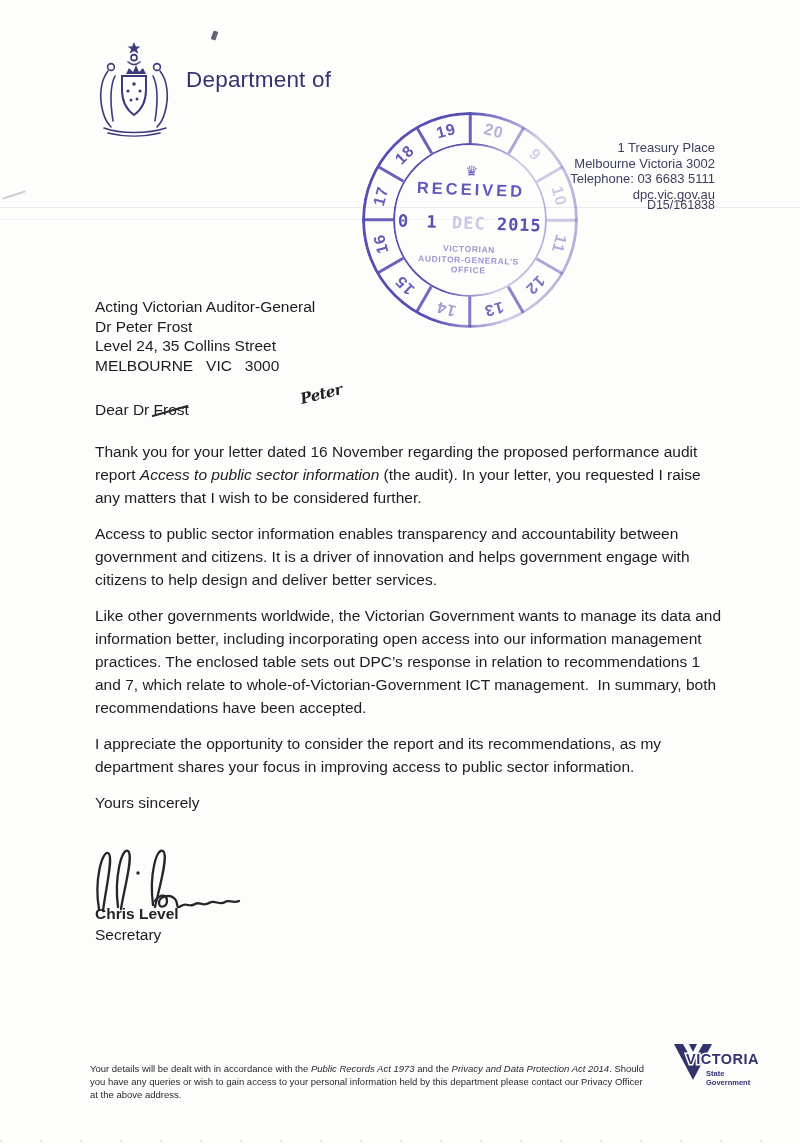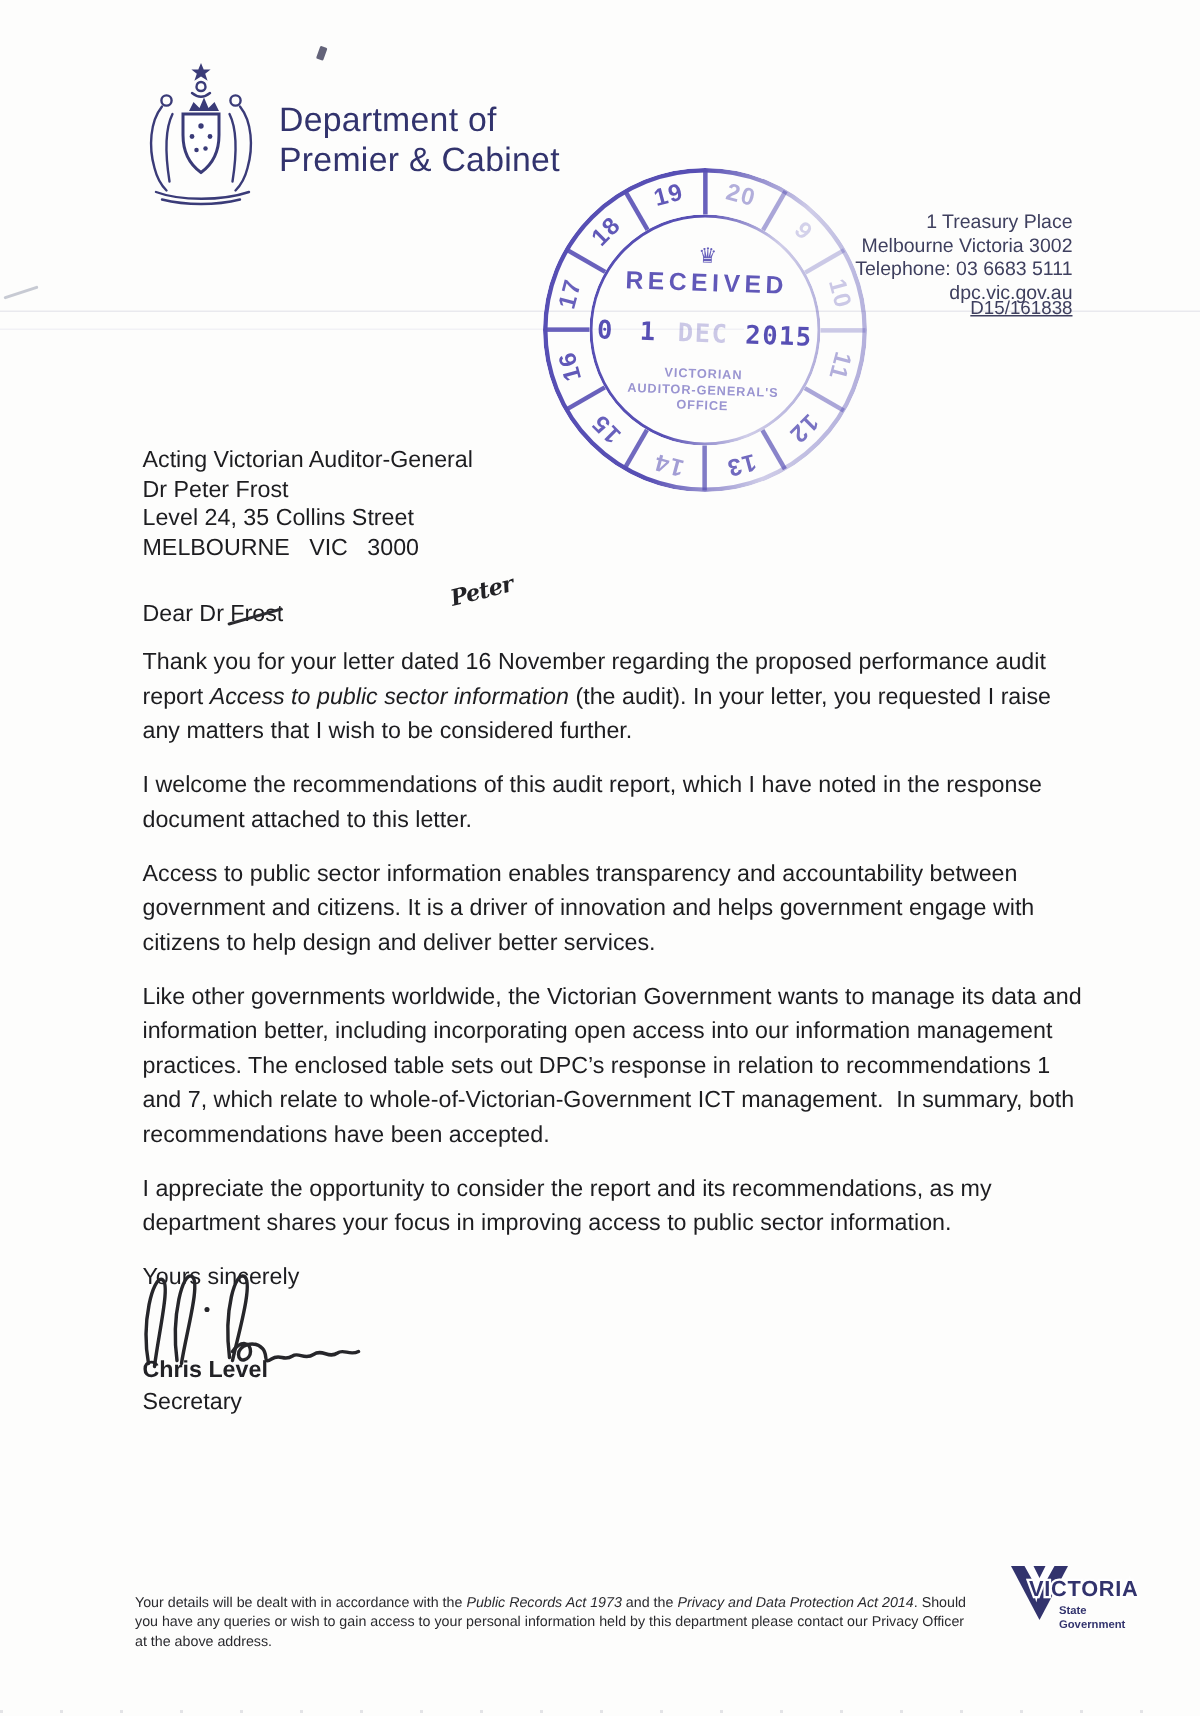--- a/index.html
+++ b/index.html
@@ -15,21 +15,21 @@
   .scanline2 { position:absolute; top:219px; left:0; width:62%; height:1px; background:#f1f1f5; }
   .pencil-mark { position:absolute; top:194px; left:2px; width:24px; height:2px; background:#9aa0b0; opacity:.55; transform:rotate(-18deg); border-radius:2px; }
   .fleck { position:absolute; top:31px; left:212px; width:5px; height:9px; background:#3c3c58; opacity:.8; transform:rotate(20deg); border-radius:1px; }
   .bottom-speckles { position:absolute; bottom:2px; left:0; width:100%; height:2px; opacity:.5;
     background:repeating-linear-gradient(to right, rgba(150,150,165,.5) 0 2px, transparent 2px 40px); }
 
   
   .crest { position:absolute; left:88px; top:36px; }
   .dept-name { position:absolute; left:186px; top:66px; font-size:22.5px; line-height:27px; color:#32336d; letter-spacing:.2px; }
   .lh-address { position:absolute; right:85px; top:140px; text-align:right; font-size:13px; line-height:15.5px; color:#3e3f5e; }
-  .lh-ref { position:absolute; right:85px; top:198px; text-align:right; font-size:12.5px; color:#3e3f5e;text-decoration:underline; }
+  .lh-ref { position:absolute; right:85px; top:198px; text-align:right; font-size:12.5px; color:#3e3f5e; }
 
   
   .stamp { position:absolute; left:362px; top:112px; width:216px; height:216px; color:#4a41ae; opacity:.92; }
   .stamp-circle { position:absolute; border-radius:50%; border:3px solid currentColor;
     -webkit-mask-image:linear-gradient(100deg,#000 42%,rgba(0,0,0,.28) 72%,rgba(0,0,0,.5) 100%);
             mask-image:linear-gradient(100deg,#000 42%,rgba(0,0,0,.28) 72%,rgba(0,0,0,.5) 100%); }
   .stamp-circle.outer { inset:0; }
   .stamp-circle.inner { inset:31px; border-width:2.5px; }
   .ring-num { position:absolute; left:50%; top:50%;
     transform:translate(-50%,-50%) rotate(var(--a)) translateY(-92px);
@@ -46,21 +46,21 @@
   .stamp-office { margin-top:11px; font-size:8.5px; line-height:10.5px; font-weight:700; letter-spacing:.6px; opacity:.6; }
 
   
   .recipient { position:absolute; left:95px; top:297px; font-size:15.5px; line-height:19.5px; }
   .salutation { position:absolute; left:95px; top:401px; font-size:15.5px; }
   .struck { position:relative; display:inline-block; }
   .strike-line { position:absolute; left:-3px; top:52%; width:108%; height:1.7px; background:#2b2b30; transform:rotate(-16deg); border-radius:1px; }
   .handwritten-name { position:absolute; left:205px; top:-16px; font-family:"DejaVu Serif", serif; font-style:italic; font-weight:600;
     font-size:15px; color:#222226; transform:rotate(-14deg); letter-spacing:-.5px; }
 
-  .body-text { position:absolute; left:95px; top:430px; width:634px; font-size:15.5px; line-height:23px; }
+  .body-text { position:absolute; left:95px; top:440px; width:634px; font-size:15.5px; line-height:23px; }
   .body-text p { margin:0 0 13px 0; }
   .italic { font-style:italic; }
   .closing { margin-top:3px; }
 
   .signature-block { position:absolute; left:95px; top:843px; }
   .signature-svg { position:absolute; left:-4px; top:0; }
   .sig-name { position:absolute; left:0; top:62px; font-size:15.5px; font-weight:700; color:#222226; white-space:nowrap; }
   .sig-title { position:absolute; left:0; top:83px; font-size:15.5px; white-space:nowrap; }
 
   
@@ -94,21 +94,20 @@
     <circle cx="52" cy="55" r="1.6" fill="#3a3b78" stroke="none"></circle>
     <circle cx="43" cy="64" r="1.5" fill="#3a3b78" stroke="none"></circle>
     <circle cx="49" cy="63" r="1.5" fill="#3a3b78" stroke="none"></circle>
     <path d="M16,92 C32,98 60,98 78,92"></path>
     <path d="M20,97 C36,101 56,101 72,97"></path>
   </svg>
 </div>
 
 <div class="dept-name">
   <div>Department of</div>
-  <div>Premier &amp; Cabinet</div>
 </div>
 
 <div class="lh-address">
   <div>1 Treasury Place</div>
   <div>Melbourne Victoria 3002</div>
   <div>Telephone: 03 6683 5111</div>
   <div>dpc.vic.gov.au</div>
 </div>
 <div class="lh-ref">D15/161838</div>
 
@@ -165,21 +164,20 @@
   <div>MELBOURNE&nbsp;&nbsp; VIC&nbsp;&nbsp; 3000</div>
 </div>
 
 <div class="salutation">
   <span>Dear Dr </span><span class="struck"><span>Frost</span><span class="strike-line"></span></span>
   <span class="handwritten-name">Peter</span>
 </div>
 
 <div class="body-text">
   <p><span>Thank you for your letter dated 16 November regarding the proposed performance audit report </span><span class="italic">Access to public sector information</span><span> (the audit). In your letter, you requested I raise any matters that I wish to be considered further.</span></p>
-  <p>I welcome the recommendations of this audit report, which I have noted in the response document attached to this letter.</p>
   <p>Access to public sector information enables transparency and accountability between government and citizens. It is a driver of innovation and helps government engage with citizens to help design and deliver better services.</p>
   <p>Like other governments worldwide, the Victorian Government wants to manage its data and information better, including incorporating open access into our information management practices. The enclosed table sets out DPC’s response in relation to recommendations 1 and 7, which relate to whole-of-Victorian-Government ICT management.&nbsp; In summary, both recommendations have been accepted.</p>
   <p>I appreciate the opportunity to consider the report and its recommendations, as my department shares your focus in improving access to public sector information.</p>
   <p class="closing">Yours sincerely</p>
 </div>
 
 <div class="signature-block">
   <svg class="signature-svg" width="160" height="78" viewBox="0 0 160 78" fill="none" stroke="#26262a" stroke-width="2.3" stroke-linecap="round">
     <path d="M8,66 C3,38 11,8 17,10 C23,12 15,44 12,68"></path>
     <path d="M27,64 C23,34 31,4 37,8 C43,12 33,46 30,66"></path>

